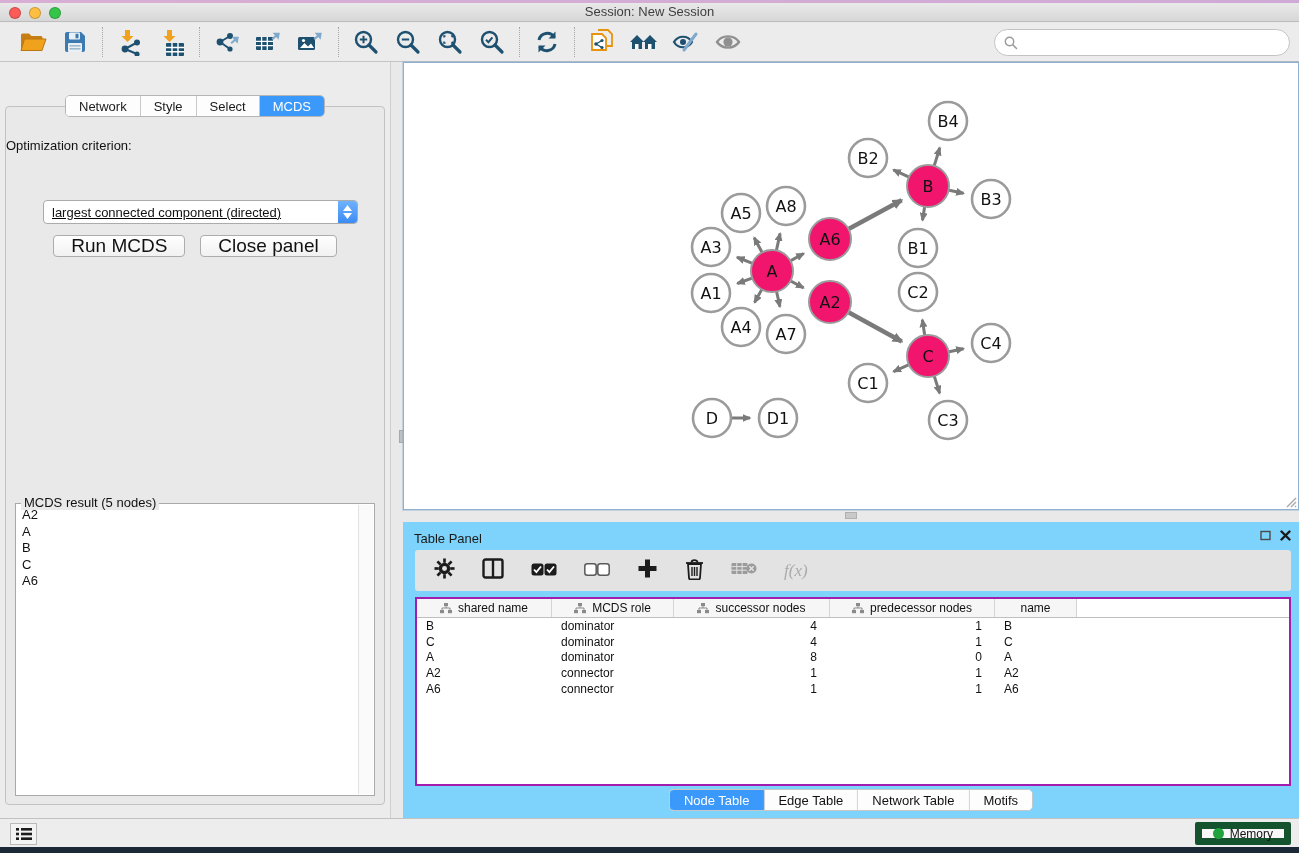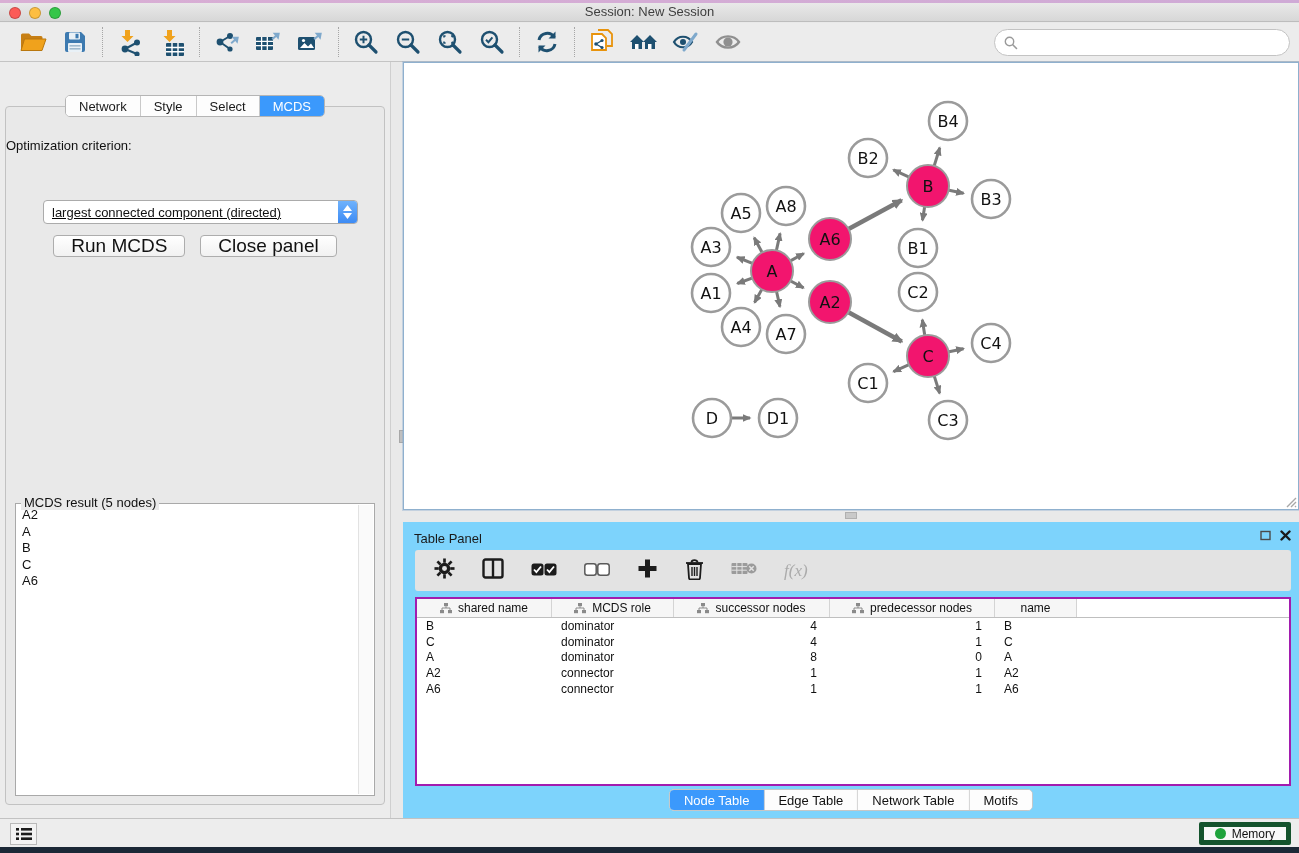--- a/index.html
+++ b/index.html
@@ -85,21 +85,21 @@
   .tp-tab { padding:0 14px; line-height:21px; font-size:13px; color:#111; border-right:1px solid #CFCFCF; background:#FDFDFD; }
   .tp-tab:last-child { border-right:none; }
   .tp-tab.active { background:#3B99FC; color:#fff; }
   .fx-label { font-family:Liberation Serif, serif; font-style:italic; font-size:17px; color:#ABABAB; }
 
   
   .statusbar { position:absolute; left:0; right:0; top:818px; height:29px; background:#EDEDED; border-top:1px solid #C2C2C2; }
   .list-btn { position:absolute; left:10px; top:4px; width:27px; height:22px; background:#F3F3F3;
     border:1px solid #B9B9B9; display:flex; align-items:center; justify-content:center; }
   .memory-btn { position:absolute; right:8px; top:3px; height:23px; padding:0 11px; background:#F8F8F8;
-    border:5px solid #14532d; border-radius:2px; display:flex; align-items:center; gap:6px; font-size:12px; color:#111; }
+    border:7px solid #14532d; border-radius:2px; display:flex; align-items:center; gap:6px; font-size:12px; color:#111; }
   .memory-dot { width:11px; height:11px; border-radius:50%; background:#1FA33C; }
   .desktop-strip { position:absolute; left:0; right:0; top:847px; height:6px; background:#1B2836; }
 </style>
 </head>
 <body>
 
 <div class="desktop-top"></div>
 
 <div class="titlebar">
   <div class="lights">

